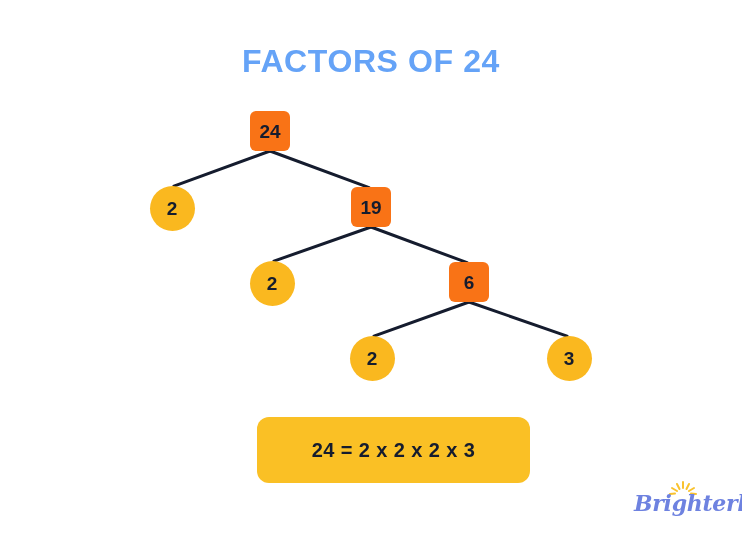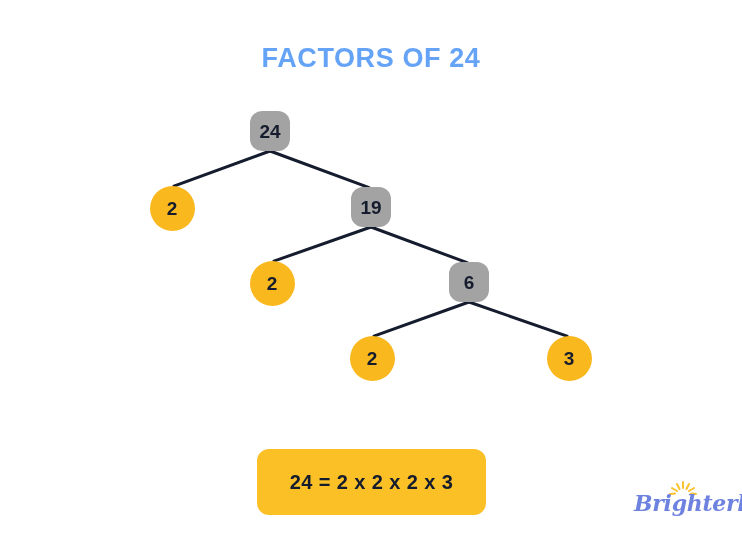--- a/index.html
+++ b/index.html
@@ -21,21 +21,21 @@
     height: 535px;
   }
 
   
   .title {
     position: absolute;
     left: 0;
     top: 43px;
     width: 742px;
     text-align: center;
-    font-size: 27px;
+    font-size: 32px;
     font-weight: bold;
     letter-spacing: 0.6px;
     color: #65A3F7;
     white-space: nowrap;
   }
 
   
   .tree-edges {
     position: absolute;
     left: 0;
@@ -52,46 +52,45 @@
     align-items: center;
     justify-content: center;
     font-weight: bold;
     color: #151C2E;
     line-height: 1;
     box-sizing: border-box;
   }
   .node-composite {
     width: 40px;
     height: 40px;
-    border-radius: 12px;
-    background: #a3a3a3;
+    border-radius: 6px;
+    background: #f97316;
     font-size: 19px;
   }
   .node-prime {
     width: 45px;
     height: 45px;
     border-radius: 50%;
     background: #FAB81F;
     font-size: 19px;
   }
 
   
   .result-banner {
     position: absolute;
     left: 257px;
     top: 417px;
-    width: 229px;
+    width: 273px;
     height: 66px;
     border-radius: 12px;
     background: #FAC025;
     display: flex;
     align-items: center;
     justify-content: center;
     box-sizing: border-box;
-    margin-top: 32px;
   }
   .result-text {
     font-size: 20px;
     font-weight: bold;
     color: #151C2E;
     letter-spacing: 0.4px;
     white-space: nowrap;
   }
 
   

